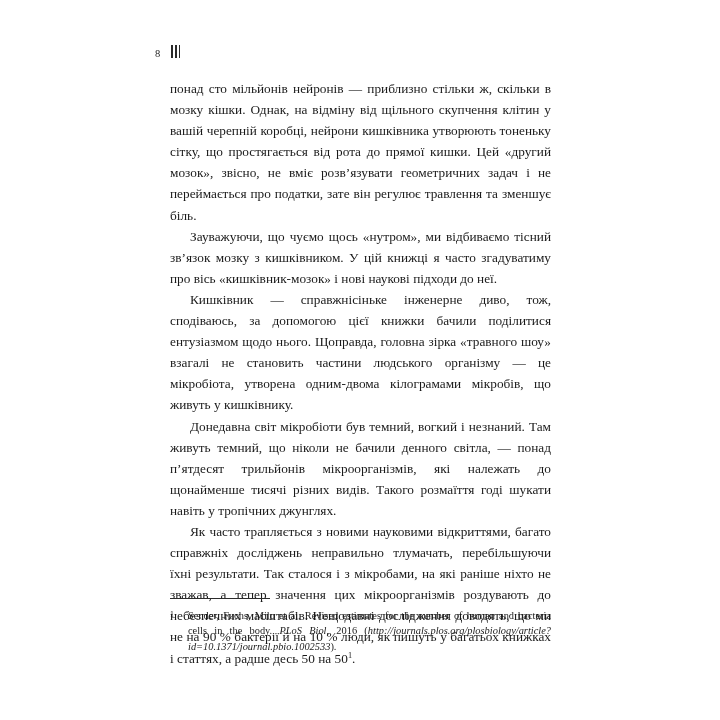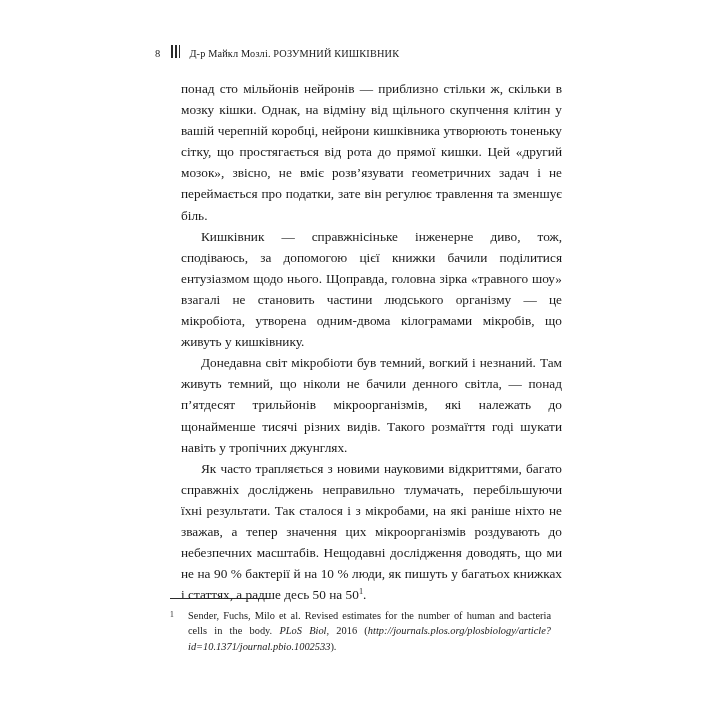--- a/index.html
+++ b/index.html
@@ -57,21 +57,20 @@
     letter-spacing: 0.15px;
     color: #1a1a1a;
   }
 
   
   .textblock {
     position: absolute;
     left: 170px;
     top: 78px;
     width: 381px;
-    margin-left: 11px;
   }
   .textblock p {
     margin: 0;
     font-size: 13.3px;
     line-height: 21.1px;
     text-align: justify;
     text-justify: inter-word;
     text-indent: 20px;
     hyphens: manual;
     -webkit-hyphens: manual;
@@ -128,25 +127,25 @@
 
 <div class="page">
 
   <div class="running-header">
     <span class="folio">8</span>
     <span class="header-rule-group">
       <i></i>
         <i></i>
         <i></i>
     </span>
-    <span class="header-title">Д-р Майкл Мозлі. РОЗУМНИЙ КИШКІВНИК</span>
   </div>
 
   <div class="textblock">
     <p class="no-indent">понад сто мільйонів нейронів — приблизно стільки ж, скільки в мозку кішки. Однак, на відміну від щільного скупчення клітин у вашій черепній коробці, нейрони кишківника утворюють тоненьку сітку, що простягається від рота до прямої кишки. Цей «другий мозок», звісно, не вміє розв’язувати геометричних задач і не переймається про податки, зате він регулює травлення та зменшує біль.</p>
+    <p>Зауважуючи, що чуємо щось «нутром», ми відбиваємо тісний зв’язок мозку з кишківником. У цій книжці я часто згадуватиму про вісь «кишківник-мозок» і нові наукові підходи до неї.</p>
     <p>Кишківник — справжнісіньке інженерне диво, тож, сподіваюсь, за допомогою цієї книжки бачили поділитися ентузіазмом щодо нього. Щоправда, головна зірка «травного шоу» взагалі не становить частини людського організму — це мікробіота, утворена одним-двома кілограмами мікробів, що живуть у кишківнику.</p>
     <p>Донедавна світ мікробіоти був темний, вогкий і незнаний. Там живуть темний, що ніколи не бачили денного світла, — понад п’ятдесят трильйонів мікроорганізмів, які належать до щонайменше тисячі різних видів. Такого розмаїття годі шукати навіть у тропічних джунглях.</p>
     <p>
       <span>Як часто трапляється з новими науковими відкриттями, багато справжніх досліджень неправильно тлумачать, перебільшуючи їхні результати. Так сталося і з мікробами, на які раніше ніхто не зважав, а тепер значення цих мікроорганізмів роздувають до небезпечних масштабів. Нещодавні дослідження доводять, що ми не на 90 % бактерії й на 10 % люди, як пишуть у багатьох книжках і статтях, а радше десь 50 на 50</span><sup class="fn-ref">1</sup><span>.</span>
     </p>
   </div>
 
   <div class="footnote-area">
     <div class="footnote-rule"></div>
     <div class="footnote">

